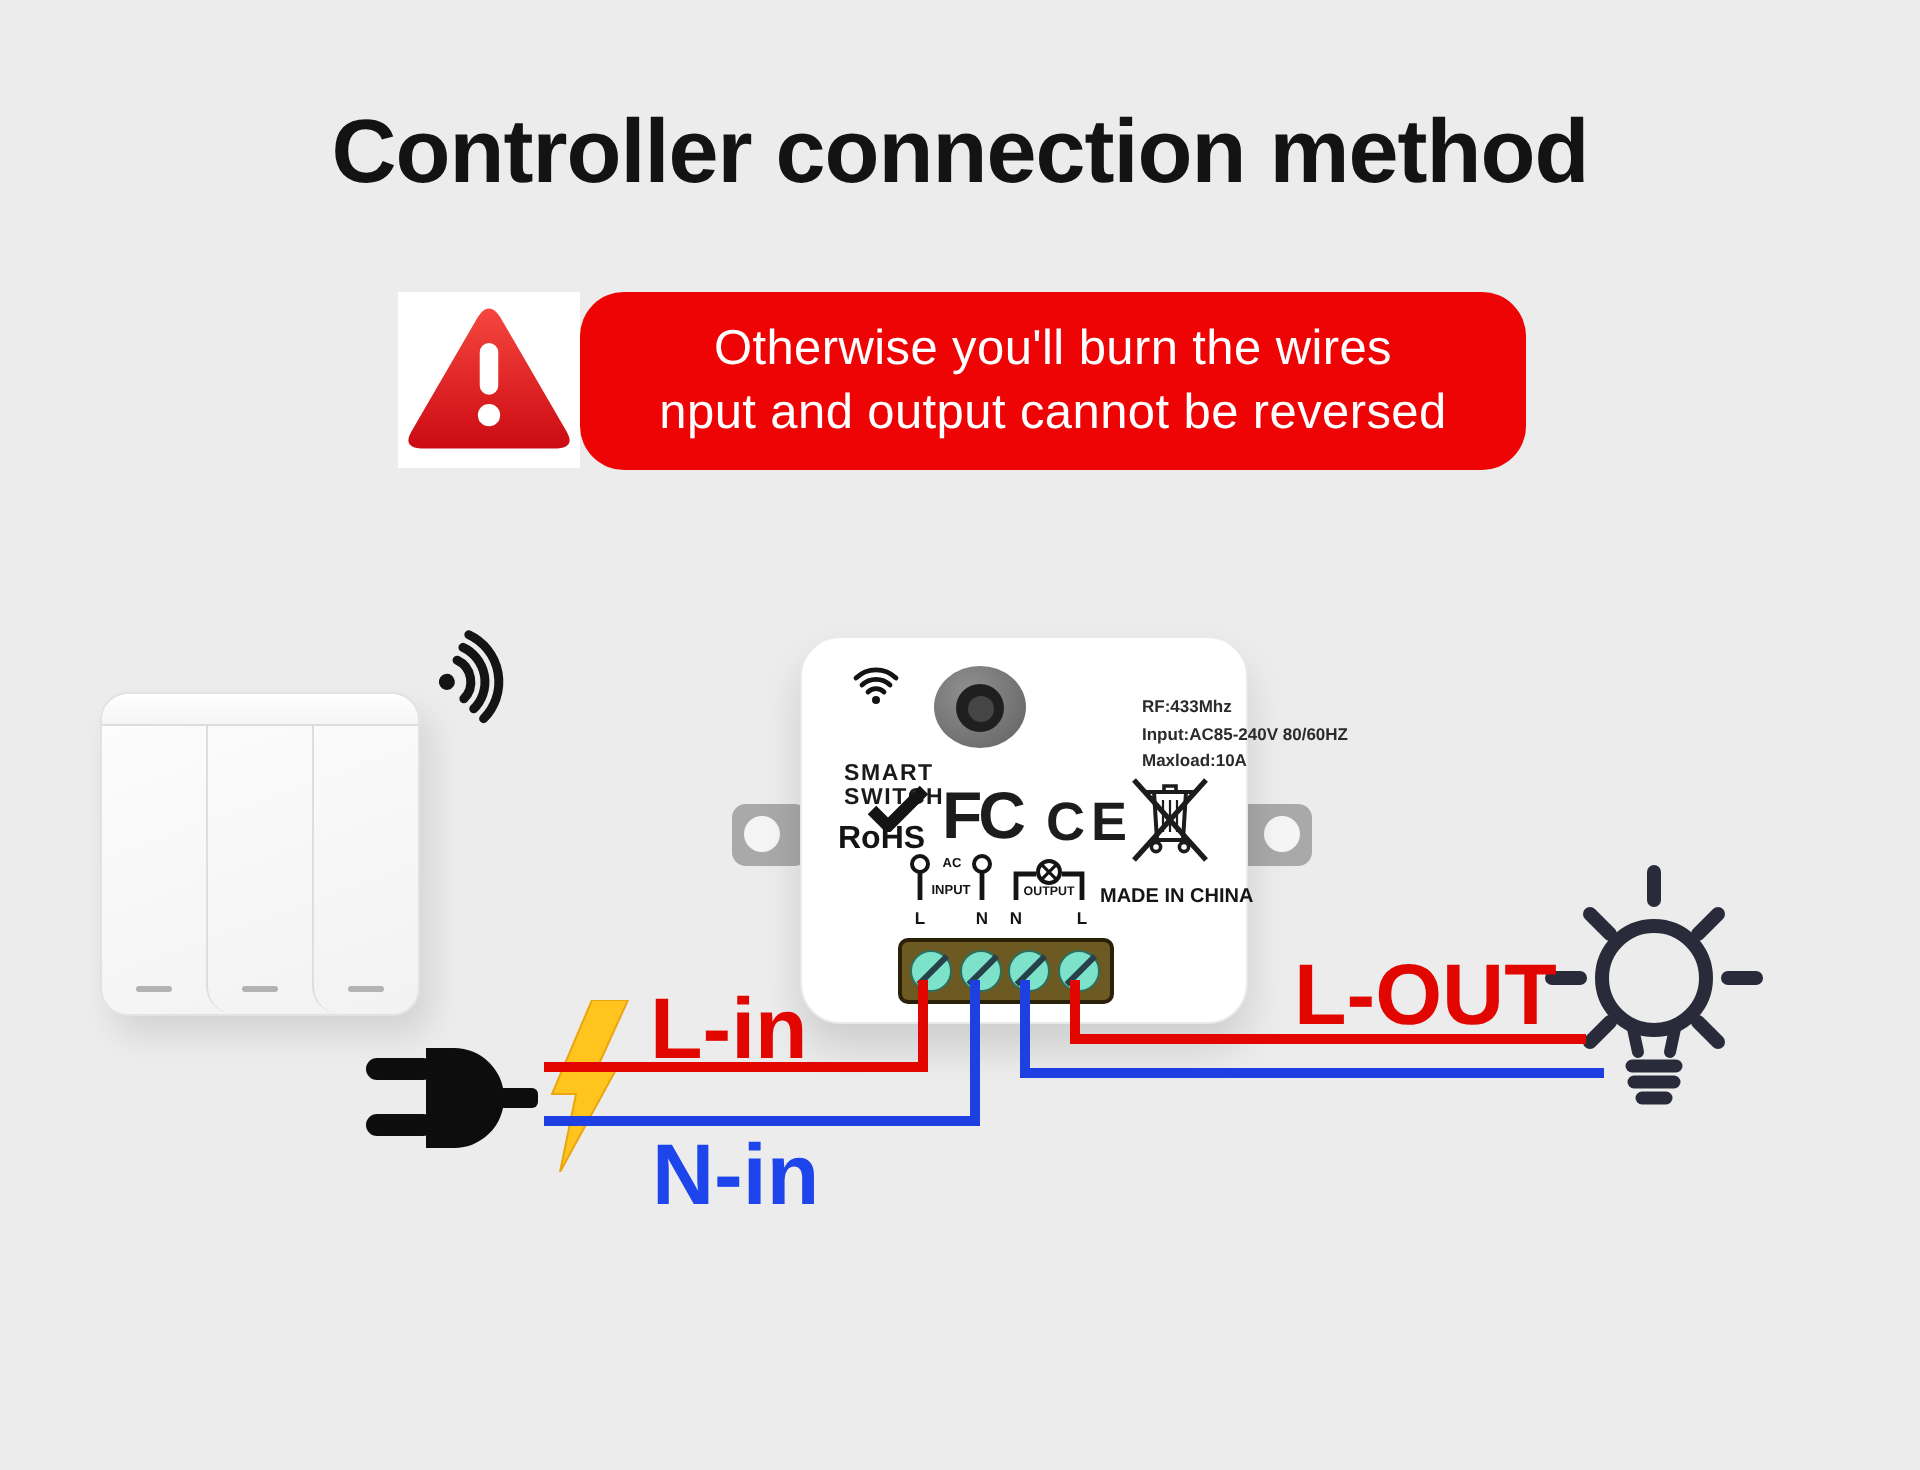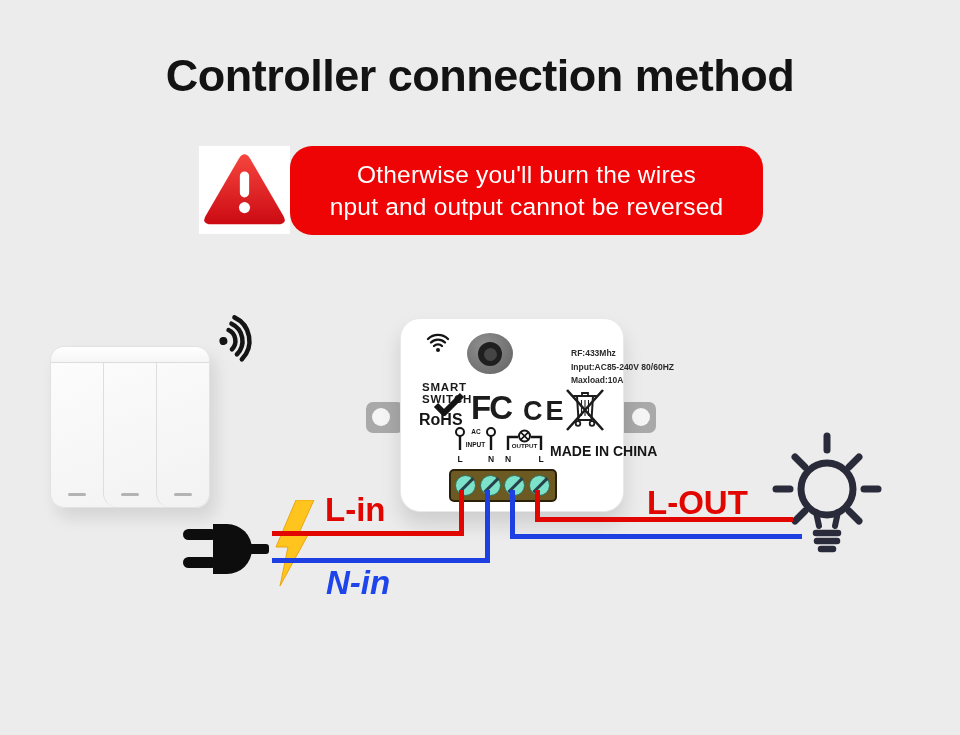--- a/index.html
+++ b/index.html
@@ -69,37 +69,37 @@
   .dev-specs{position:absolute;left:126px;top:28px;font-size:8.5px;font-weight:700;
     line-height:13.5px;color:#2b2b2b;white-space:nowrap;margin-left:44px;}
   .dev-check{position:absolute;left:32px;top:73px;}
   .dev-rohs{position:absolute;left:18px;top:92px;font-size:16px;font-weight:800;color:#141414;}
   .dev-fcc{position:absolute;left:70px;top:72px;font-size:33px;font-weight:800;
     letter-spacing:-2px;color:#1c1c1c;line-height:33px;}
   .dev-ce{position:absolute;left:122px;top:79px;font-size:27px;font-weight:600;
     letter-spacing:3px;color:#1c1c1c;line-height:27px;}
   .dev-bin{position:absolute;left:163px;top:67px;}
   .dev-schematic{position:absolute;left:48px;top:106px;}
-  .dev-madein{position:absolute;left:149px;top:124px;font-size:14px;font-weight:800;
+  .dev-madein{position:absolute;left:149px;top:124px;font-size:10px;font-weight:800;
     color:#161616;white-space:nowrap;}
   .terminal-block{position:absolute;left:48px;top:150px;width:108px;height:33px;background:#6d5a23;
     border:2px solid #2a2108;border-radius:5px;box-sizing:border-box;}
   .screw{position:absolute;top:4px;width:21px;height:21px;border-radius:50%;background:#7de2ca;
     border:1px solid #2e6e5c;box-sizing:border-box;}
   .screw::after{content:"";position:absolute;left:8.5px;top:-1px;width:2.5px;height:20px;
     background:#27414b;transform:rotate(45deg);}
   .screw1{left:4px;}.screw2{left:29px;}.screw3{left:53px;}.screw4{left:78px;}
 
   
-  .wlabel{font-size:33px;font-weight:800;z-index:7;letter-spacing:0px;}
+  .wlabel{font-size:43px;font-weight:800;z-index:7;letter-spacing:0px;}
   .wlabel.red{color:#e10600;}
-  .wlabel.blue{color:#1e45ec;font-style:italic;}
+  .wlabel.blue{color:#1e45ec;}
   .lbl-lin{left:325px;top:491px;}
   .lbl-nin{left:326px;top:564px;}
-  .lbl-lout{left:647px;top:474px;margin-top:10px;}
+  .lbl-lout{left:647px;top:474px;}
   .lbl-nout{left:649px;top:553px;}
 
   .bulb{left:770px;top:432px;z-index:5;}
 
   svg{display:block;}
 </style>
 </head>
 <body>
 
 <div id="canvas">

